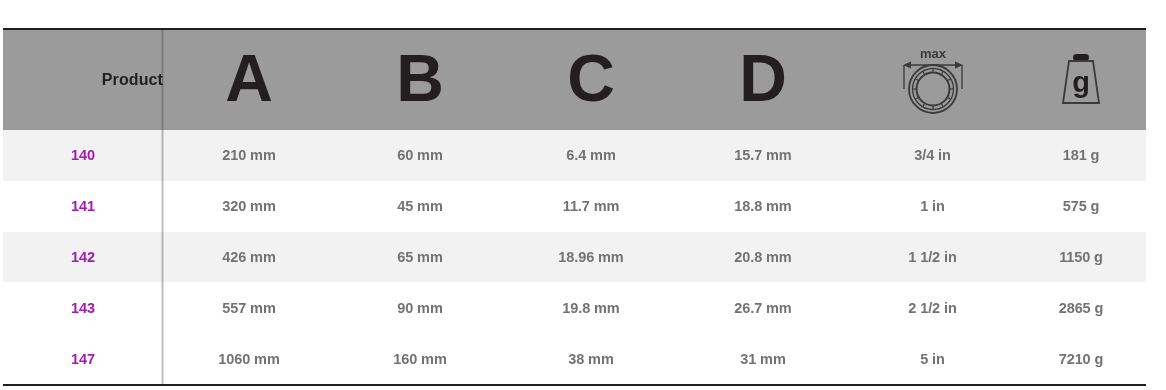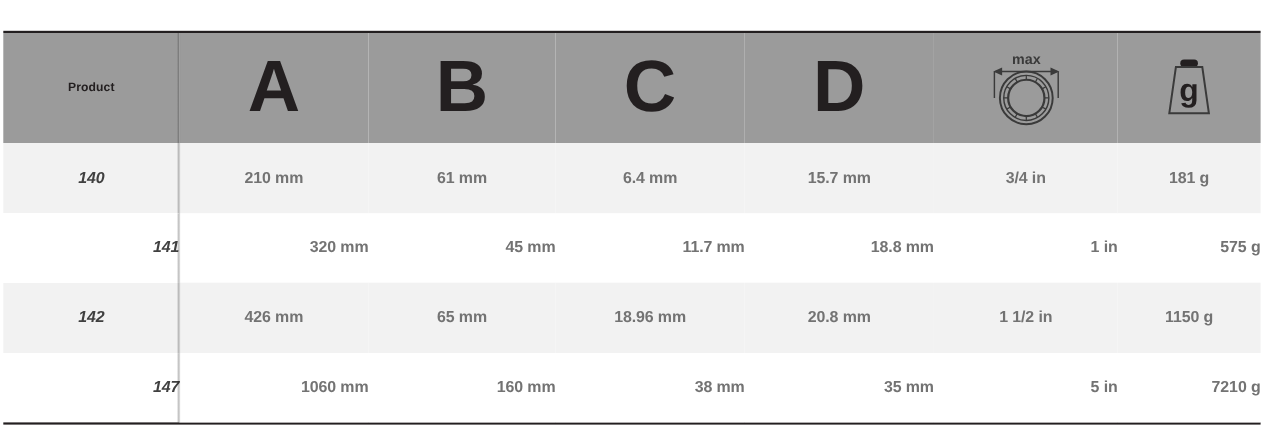--- a/index.html
+++ b/index.html
@@ -44,23 +44,24 @@
   thead tr.header-row { height: 100px; }
   thead th {
     background: #9b9b9b;
     padding: 0;
     margin: 0;
     text-align: center;
     vertical-align: middle;
     color: #231f20;
   }
   th.product-head {
-    font-size: 11px;
+    font-size: 16px;
     font-weight: bold;
     letter-spacing: .1px;
+    text-align: right;
   }
   th.letter-head {
     font-size: 66px;
     font-weight: bold;
     line-height: 1;
     padding-bottom: 4px;
   }
   th.icon-head { padding: 0; }
 
   .icon-box {
@@ -85,36 +86,35 @@
                 rgba(0,0,0,0.06), rgba(0,0,0,0.26), rgba(0,0,0,0.05));
     pointer-events: none;
   }
   thead .divider-cell::after {
     background: linear-gradient(to right,
                 rgba(0,0,0,0.05), rgba(0,0,0,0.22), rgba(0,0,0,0.04));
   }
 
   tbody tr { height: 43px; }
   tbody tr.row-alt td { background: #f2f2f2; }
-  tbody tr.row-plain td { background: #ffffff; text-align: right; }
+  tbody tr.row-plain td { background: #ffffff; }
 
   tbody td {
     padding: 0;
     text-align: center;
     vertical-align: middle;
     font-size: 14.5px;
     font-weight: bold;
     color: #737373;
     letter-spacing: -0.1px;
   }
   td.product-cell {
-    color: #404040;
+    color: #a21caf;
     font-size: 14.5px;
     font-weight: bold;
-    font-style: italic;
   }
 </style>
 </head>
 <body>
 
 <div id="spec-table-wrap">
   <table class="spec-table">
     <colgroup>
       <col class="c-product">
       <col class="c-a">
@@ -177,21 +177,21 @@
               <text x="31" y="47" text-anchor="middle" font-family="Liberation Sans, sans-serif" font-size="29" font-weight="bold" fill="#231f20">g</text>
             </svg>
           </div>
         </th>
       </tr>
     </thead>
     <tbody>
       <tr class="row-alt">
         <td class="product-cell divider-cell">140</td>
         <td>210 mm</td>
-        <td>61 mm</td>
+        <td>60 mm</td>
         <td>6.4 mm</td>
         <td>15.7 mm</td>
         <td>3/4 in</td>
         <td>181 g</td>
       </tr>
       <tr class="row-plain">
         <td class="product-cell divider-cell">141</td>
         <td>320 mm</td>
         <td>45 mm</td>
         <td>11.7 mm</td>
@@ -202,23 +202,32 @@
       <tr class="row-alt">
         <td class="product-cell divider-cell">142</td>
         <td>426 mm</td>
         <td>65 mm</td>
         <td>18.96 mm</td>
         <td>20.8 mm</td>
         <td>1 1/2 in</td>
         <td>1150 g</td>
       </tr>
       <tr class="row-plain">
+        <td class="product-cell divider-cell">143</td>
+        <td>557 mm</td>
+        <td>90 mm</td>
+        <td>19.8 mm</td>
+        <td>26.7 mm</td>
+        <td>2 1/2 in</td>
+        <td>2865 g</td>
+      </tr>
+      <tr class="row-plain">
         <td class="product-cell divider-cell">147</td>
         <td>1060 mm</td>
         <td>160 mm</td>
         <td>38 mm</td>
-        <td>35 mm</td>
+        <td>31 mm</td>
         <td>5 in</td>
         <td>7210 g</td>
       </tr>
     </tbody>
   </table>
 </div>
 
 </body></html>

